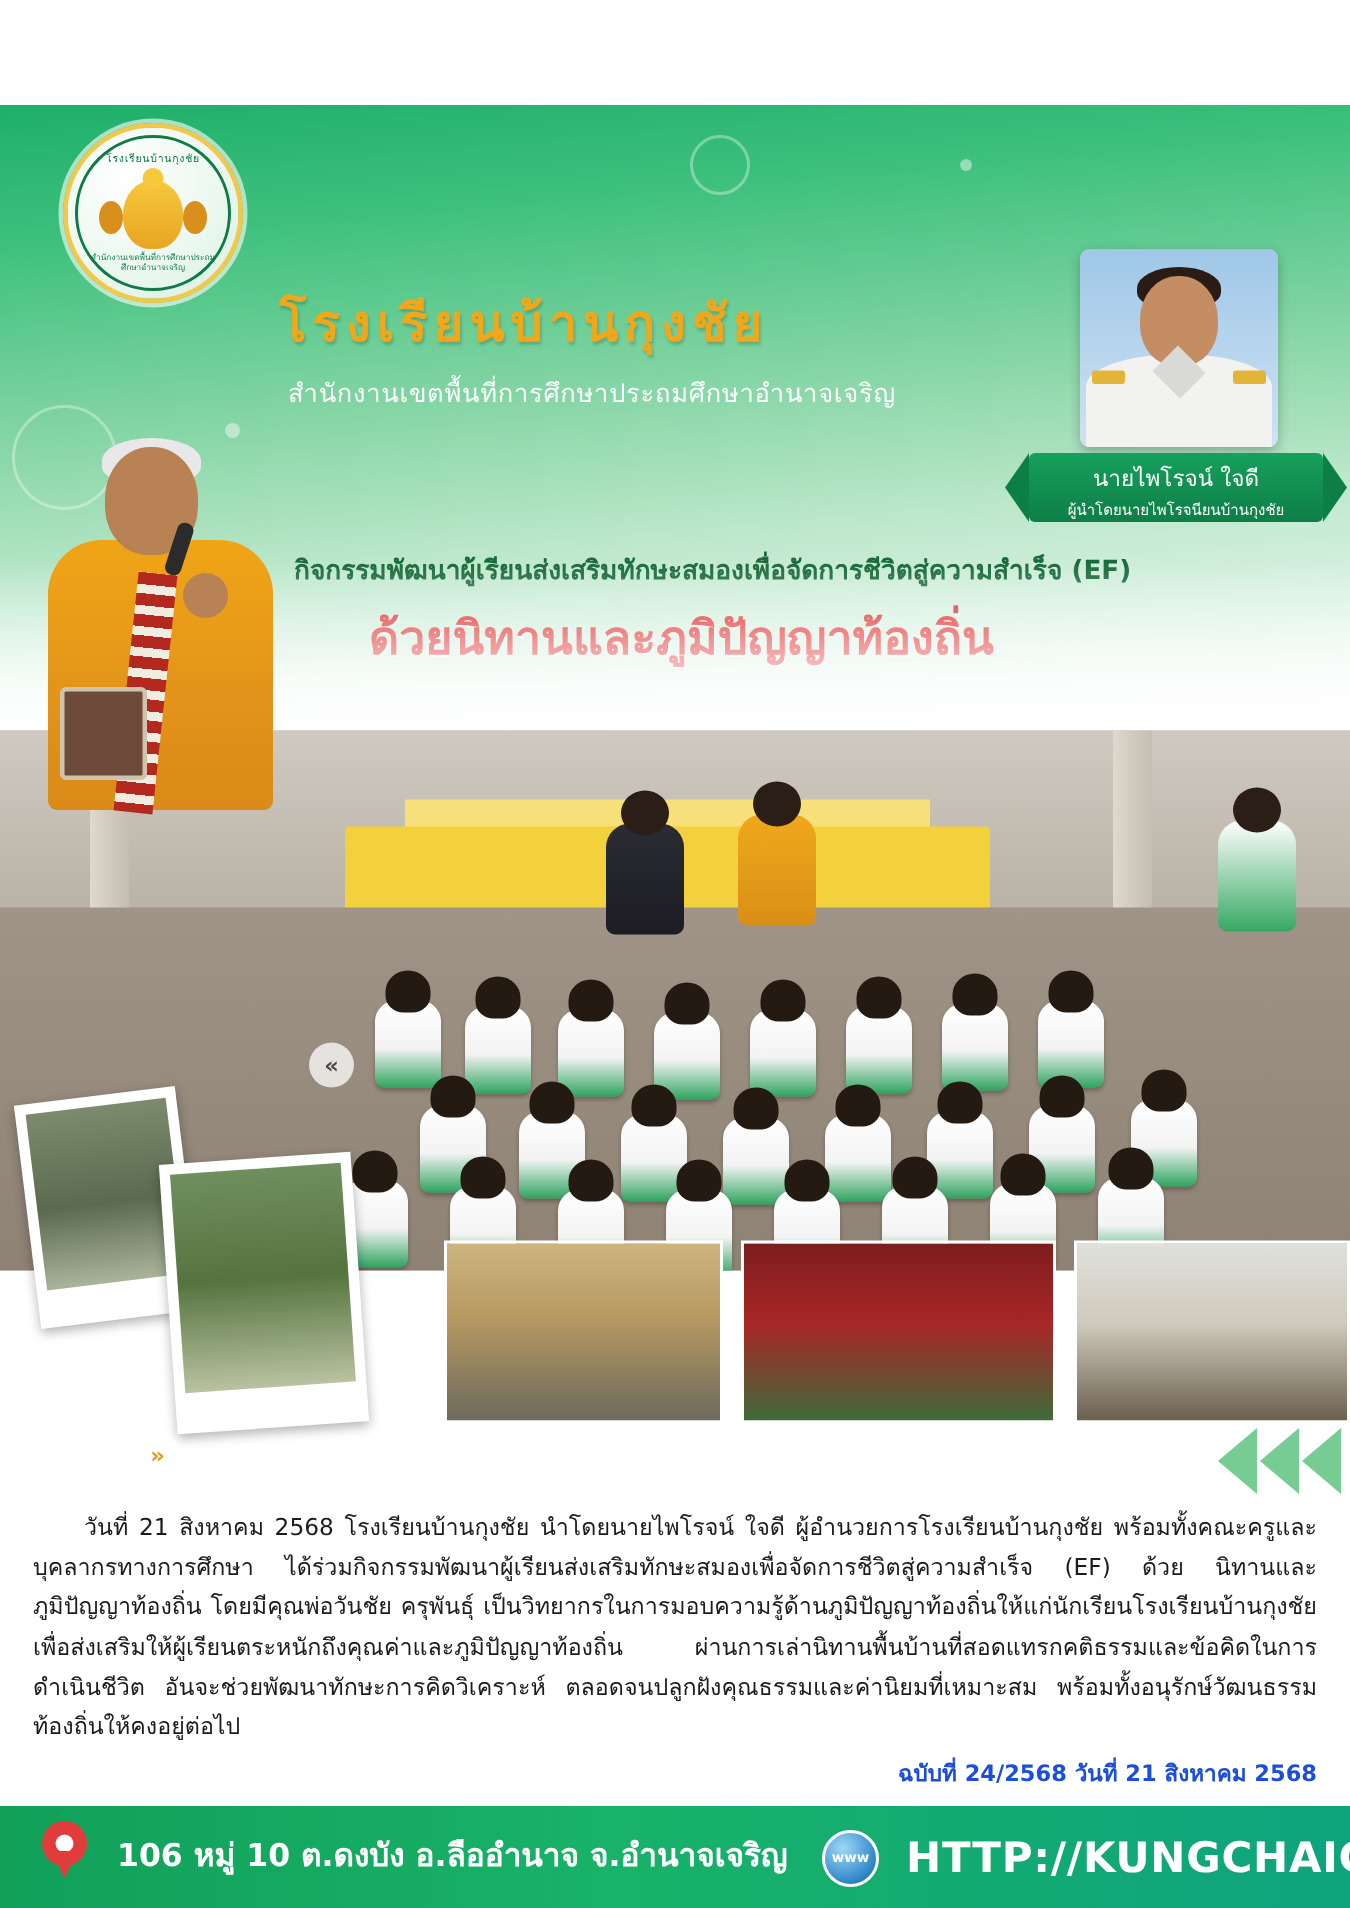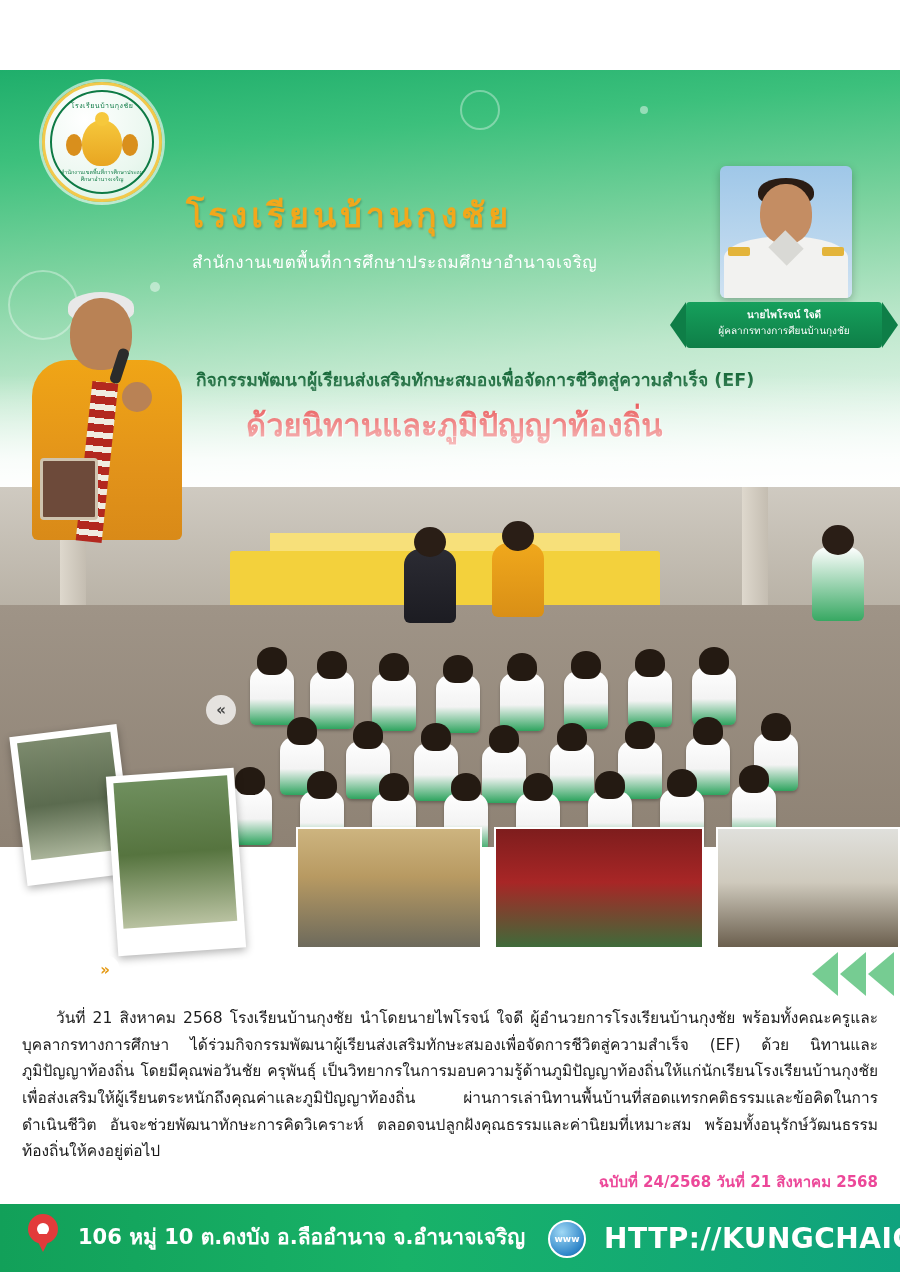--- a/index.html
+++ b/index.html
@@ -235,21 +235,21 @@
   .dir-name-ribbon:after {
     content: "";
     position: absolute;
     top: 0;
     width: 0; height: 0;
     border-top: 23px solid transparent;
     border-bottom: 23px solid transparent;
   }
   .dir-name-ribbon:before { left: -16px; border-right: 16px solid #0e7e47; }
   .dir-name-ribbon:after { right: -16px; border-left: 16px solid #0e7e47; }
-  .dir-name { font-size: 10px; font-weight: bold; }
+  .dir-name { font-size: 15px; font-weight: normal; }
   .dir-role { font-size: 10px; margin-top: 1px; }
 
   
   .headline-1 {
     position: absolute;
     left: 196px;
     top: 296px;
     font-size: 17.5px;
     color: #1a6b3c;
     font-weight: bold;
@@ -442,21 +442,21 @@
     color: #1c1c1c;
     text-align: justify;
     text-indent: 34px;
   }
   .issue-line {
     position: absolute;
     right: 22px;
     top: 1170px;
     font-size: 15px;
     font-weight: bold;
-    color: #ec4899;
+    color: #1d4ed8;
   }
 
   
   .footer {
     position: absolute;
     left: 0; right: 0; bottom: 0;
     height: 68px;
     background: linear-gradient(90deg, #12a059 0%, #18b268 45%, #0fa37e 100%);
     display: flex;
     align-items: center;
@@ -551,21 +551,21 @@
       <div class="dir-body"></div>
       <div class="dir-hair"></div>
       <div class="dir-face"></div>
       <div class="dir-collar"></div>
       <div class="dir-epaulet l"></div>
       <div class="dir-epaulet r"></div>
     </div>
 
     <div class="dir-name-ribbon">
       <div class="dir-name">นายไพโรจน์ ใจดี</div>
-      <div class="dir-role">ผู้คลากรทางการศียนบ้านกุงชัย</div>
+      <div class="dir-role">ผู้นำโดยนายไพโรจนียนบ้านกุงชัย</div>
     </div>
 
     <div class="headline-1">กิจกรรมพัฒนาผู้เรียนส่งเสริมทักษะสมองเพื่อจัดการชีวิตสู่ความสำเร็จ (EF)</div>
     <div class="headline-2">ด้วยนิทานและภูมิปัญญาท้องถิ่น</div>
   </div>
 
   <div class="speaker">
     <div class="sp-body"></div>
     <div class="sp-sash"></div>
     <div class="sp-hair"></div>

